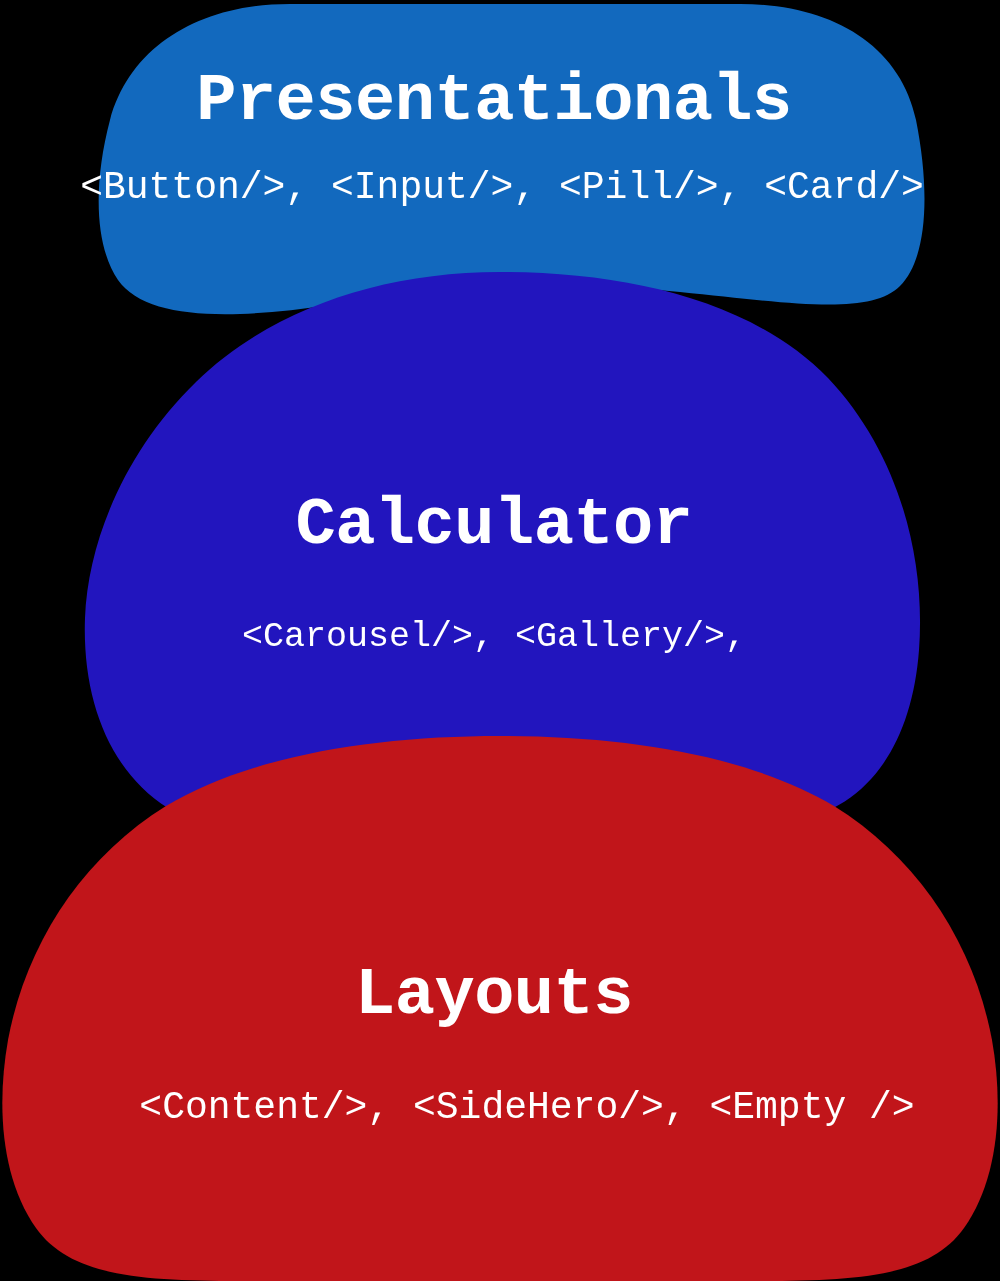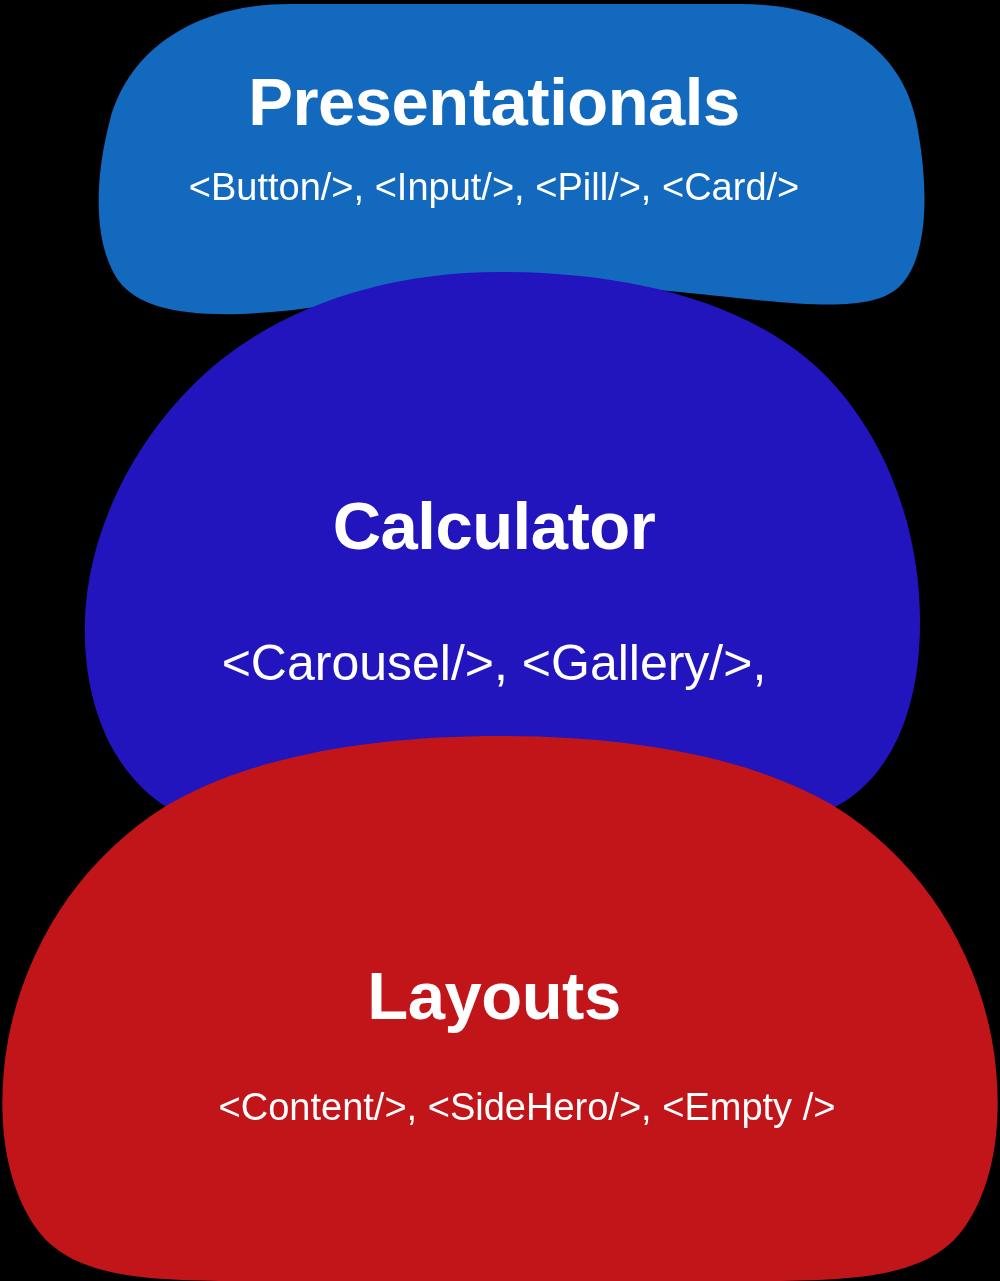--- a/index.html
+++ b/index.html
@@ -28,50 +28,52 @@
     height: 1281px;
     display: block;
   }
   .layer-text {
     position: absolute;
     left: 0;
     width: 988px;
     text-align: center;
     color: #ffffff;
     pointer-events: none;
+    font-family: Liberation Mono, monospace;
     -webkit-font-smoothing: antialiased;
   }
   .layer-title {
     font-weight: bold;
     letter-spacing: -0.5px;
     line-height: 1.0;
   }
   .layer-subtitle {
     font-weight: normal;
     line-height: 1.14;
   }
 
   
   #presentationals-title {
     top: 68px;
     font-size: 67px;
   }
   #presentationals-subtitle {
     top: 166px;
     font-size: 38px;
+    padding-left: 8px;
   }
 
   
   #containers-title {
     top: 492px;
     font-size: 67px;
   }
   #containers-subtitle {
-    top: 635px;
-    font-size: 50px;
+    top: 618px;
+    font-size: 35px;
   }
 
   
   #layouts-title {
     top: 962px;
     font-size: 67px;
   }
   #layouts-subtitle {
     top: 1086px;
     font-size: 38px;

